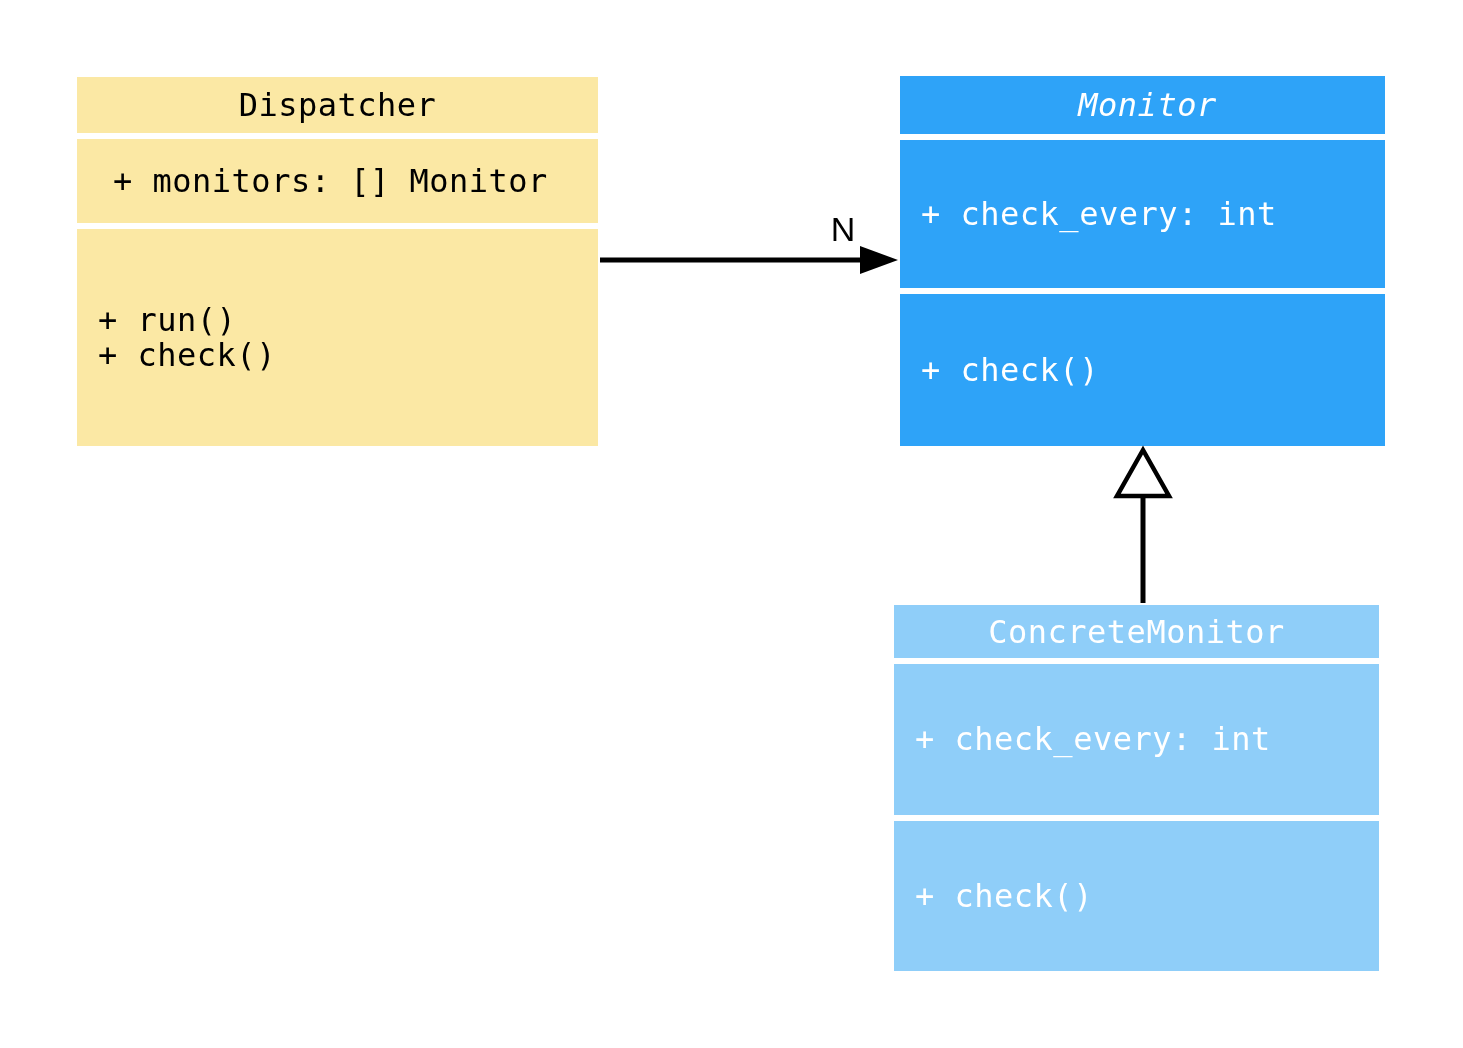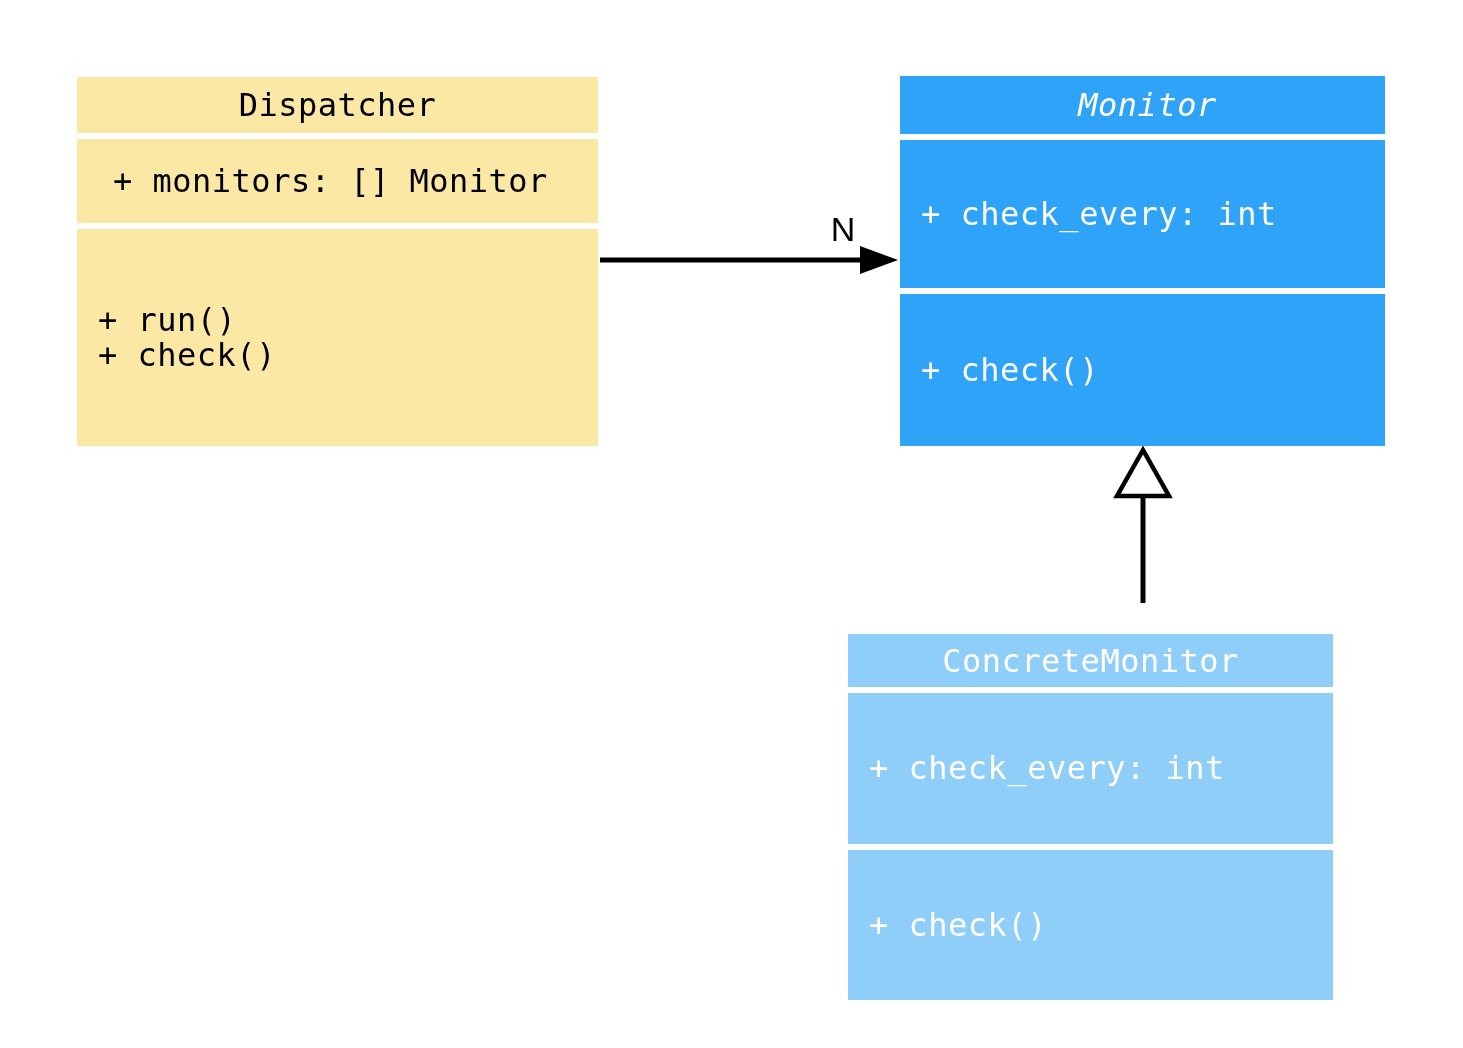--- a/index.html
+++ b/index.html
@@ -48,21 +48,21 @@
   .box-dispatcher { left: 77px; top: 77px; width: 521px; height: 369px; }
   .box-dispatcher .title-sect { height: 56px; }
   .box-dispatcher .attrs-sect { height: 84px; padding-left: 36px; }
   .box-dispatcher .methods-sect { flex: 1; }
   
   .box-monitor { left: 900px; top: 76px; width: 485px; height: 370px; }
   .box-monitor .title-sect { height: 58px; font-style: italic; padding-left: 10px; }
   .box-monitor .attrs-sect { height: 148px; }
   .box-monitor .methods-sect { flex: 1; }
   
-  .box-concrete-monitor { left: 848px; top: 605px; width: 485px; height: 366px; margin-top: 29px; }
+  .box-concrete-monitor { left: 894px; top: 605px; width: 485px; height: 366px; }
   .box-concrete-monitor .title-sect { height: 53px; }
   .box-concrete-monitor .attrs-sect { height: 151px; }
   .box-concrete-monitor .methods-sect { flex: 1; }
 
   .edges {
     position: absolute;
     left: 0;
     top: 0;
     width: 1463px;
     height: 1048px;

